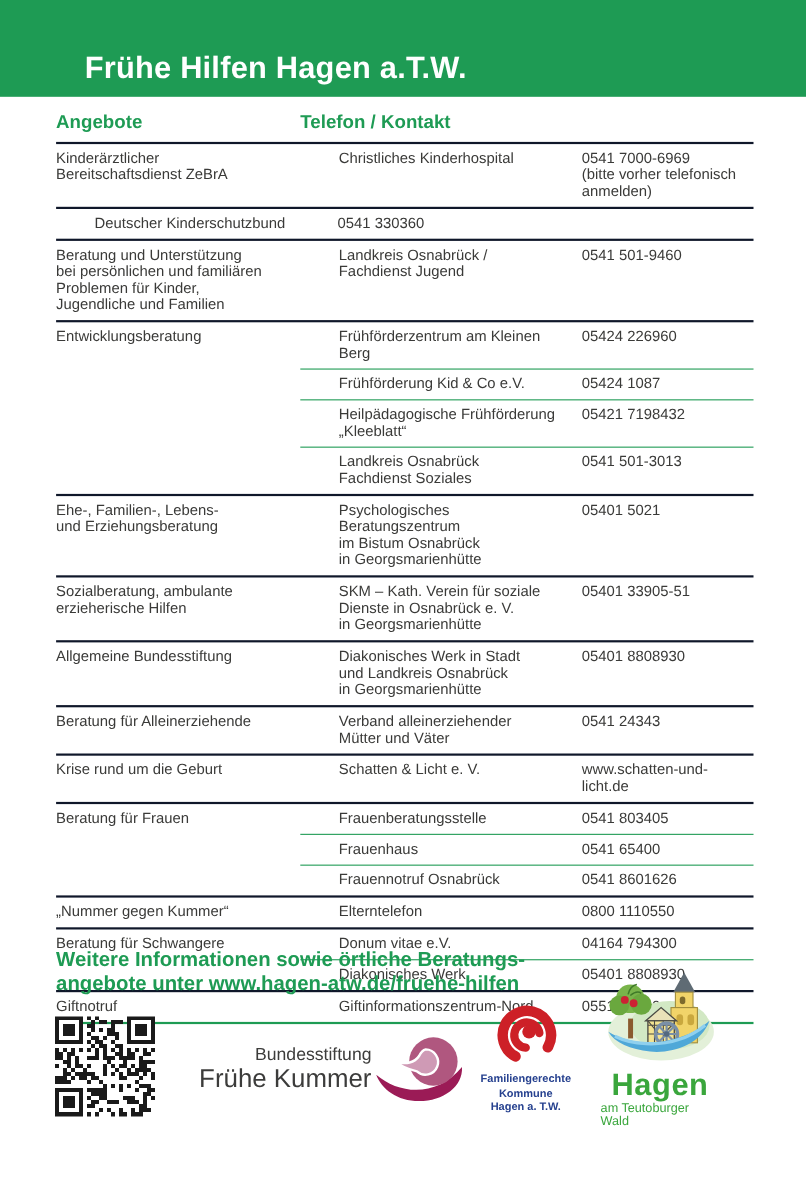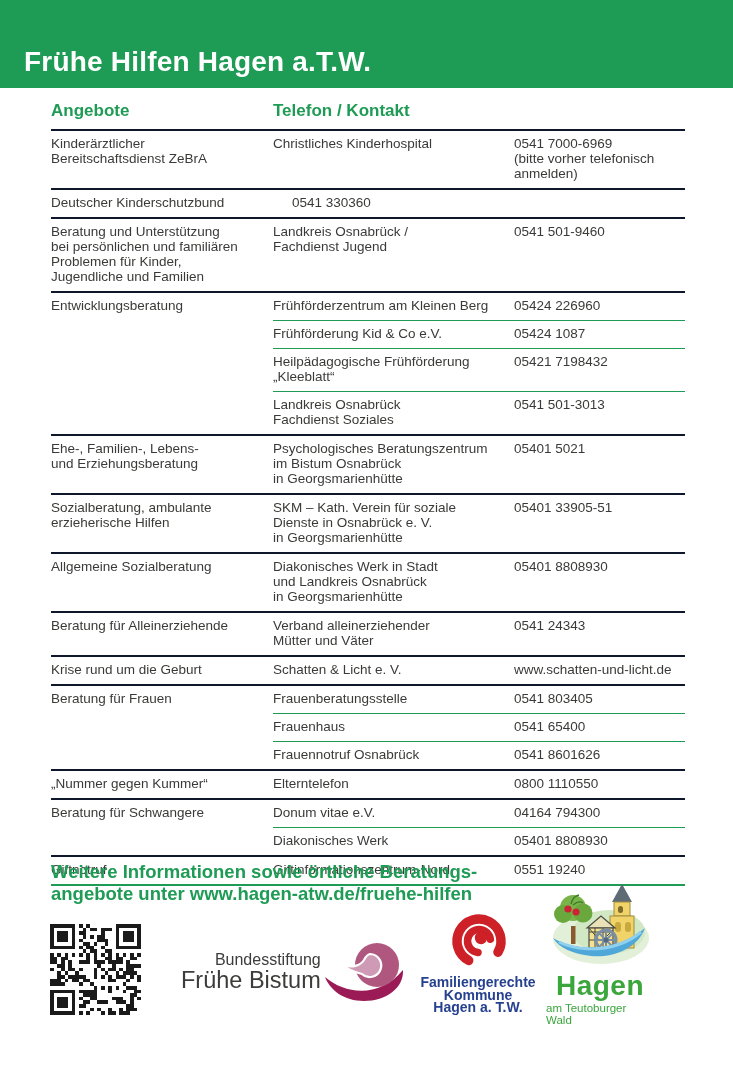--- a/index.html
+++ b/index.html
@@ -1,48 +1,48 @@
 <!DOCTYPE html>
 <html lang="de"><head>
 <meta charset="utf-8">
 <style>
   html,body{margin:0;padding:0;background:#fff;}
   .page{position:relative;width:733px;height:1080px;background:#ffffff;overflow:hidden;
         font-family:"Liberation Sans","DejaVu Sans",sans-serif;color:#3a3a38;}
   
   .band{position:absolute;left:0;top:0;width:733px;height:88px;background:#1e9b54;
         display:flex;align-items:flex-end;}
-  .band h1{margin:0 0 11px 24px;font-size:28px;line-height:30px;font-weight:bold;color:#ffffff;letter-spacing:.2px;}
+  .band h1{margin:0 0 11px 77px;font-size:28px;line-height:30px;font-weight:bold;color:#ffffff;letter-spacing:.2px;}
   
   .tbl{position:absolute;left:51px;top:88px;width:634px;}
   .thead{display:flex;padding:13px 0 8px 0;}
   .thead div{font-size:17px;font-weight:bold;color:#1e9b54;}
   .c1{width:222px;box-sizing:border-box;padding-right:10px;}
   .c2{width:241px;box-sizing:border-box;padding-right:10px;}
   .c3{width:171px;box-sizing:border-box;}
   .row{display:flex;border-top:2px solid #0f172a;}
   .tbl-end{border-top:2px solid #1e9b54;height:0;}
   .cell{font-size:13.5px;line-height:15px;white-space:pre-line;padding:5px 10px 7px 0;}
   .angebot{width:222px;box-sizing:border-box;}
   .entries{width:412px;display:flex;flex-direction:column;}
   .entry{display:flex;}
   .entry + .entry{border-top:1.5px solid #1e9b54;}
-  .anbieter{width:241px;box-sizing:border-box;}
+  .anbieter{width:241px;box-sizing:border-box;margin-left:35px;}
   .kontakt{width:171px;box-sizing:border-box;padding-right:0;}
   
   .note{position:absolute;left:51px;top:861px;font-size:18.5px;line-height:21.5px;
         font-weight:bold;color:#1e9b54;white-space:pre-line;}
   
   .qr{position:absolute;left:50px;top:924px;width:91px;height:91px;}
   .bsfh{position:absolute;left:181px;top:940px;display:flex;align-items:center;}
   .bsfh-text{text-align:right;color:#3c3c3b;margin-right:3px;}
   .bsfh-l1{font-size:16px;line-height:17px;}
   .bsfh-l2{font-size:23.5px;line-height:24px;}
   .fgk{position:absolute;left:434px;top:912px;width:88px;display:flex;flex-direction:column;align-items:center;}
-  .fgk-text{margin-top:6px;text-align:center;color:#26418f;font-weight:bold;font-size:14px;line-height:12.5px;}
+  .fgk-text{margin-top:6px;text-align:center;color:#26418f;font-weight:bold;font-size:10px;line-height:12.5px;}
   .hagen{position:absolute;left:546px;top:882px;width:108px;display:flex;flex-direction:column;align-items:center;}
   .hagen-name{font-size:28px;line-height:28px;font-weight:bold;color:#3aa63c;margin-top:2px;letter-spacing:.5px;}
   .hagen-sub{font-size:11.5px;line-height:12px;color:#3aa63c;margin-top:2px;}
 </style>
 </head>
 <body>
 
 <div class="page">
 
   <div class="band">
@@ -129,21 +129,21 @@
           <div class="entries">
             <div class="entry">
               <div class="cell anbieter">SKM – Kath. Verein für soziale
 Dienste in Osnabrück e. V.
 in Georgsmarienhütte</div>
               <div class="cell kontakt">05401 33905-51</div>
             </div>
           </div>
         </div>
         <div class="row">
-          <div class="cell angebot">Allgemeine Sozialberatung</div>
+          <div class="cell angebot">Allgemeine Bundesstiftung</div>
           <div class="entries">
             <div class="entry">
               <div class="cell anbieter">Diakonisches Werk in Stadt
 und Landkreis Osnabrück
 in Georgsmarienhütte</div>
               <div class="cell kontakt">05401 8808930</div>
             </div>
           </div>
         </div>
         <div class="row">
@@ -423,21 +423,21 @@
       <rect x="19" y="1" width="5" height="5" fill="#fff"></rect>
       <rect x="20" y="2" width="3" height="3" fill="#1a1a1a"></rect>
       <rect x="0" y="18" width="7" height="7" fill="#1a1a1a"></rect>
       <rect x="1" y="19" width="5" height="5" fill="#fff"></rect>
       <rect x="2" y="20" width="3" height="3" fill="#1a1a1a"></rect>
     </svg>
 
   <div class="bsfh">
     <div class="bsfh-text">
       <div class="bsfh-l1">Bundesstiftung</div>
-      <div class="bsfh-l2">Frühe Bistum</div>
+      <div class="bsfh-l2">Frühe Kummer</div>
     </div>
     <svg width="82" height="62" viewBox="0 0 82 62">
       <path d="M1,37 C22,55 56,58 79,30 C80,48 62,61 40,61 C20,61 6,50 1,37 Z" fill="#9b1b56"></path>
       <circle cx="53" cy="25" r="22" fill="#b0577f"></circle>
       <path d="M46,14 a11.5,11.5 0 1 1 -8,20 C30,32 24,30 19,25 C28,28 36,26 40,20 C42,16 44,14.5 46,14 Z" fill="#cf9ab5" stroke="#ffffff" stroke-width="2.2"></path>
     </svg>
   </div>
 
   <div class="fgk">
     <svg width="70" height="58" viewBox="0 0 70 58">

